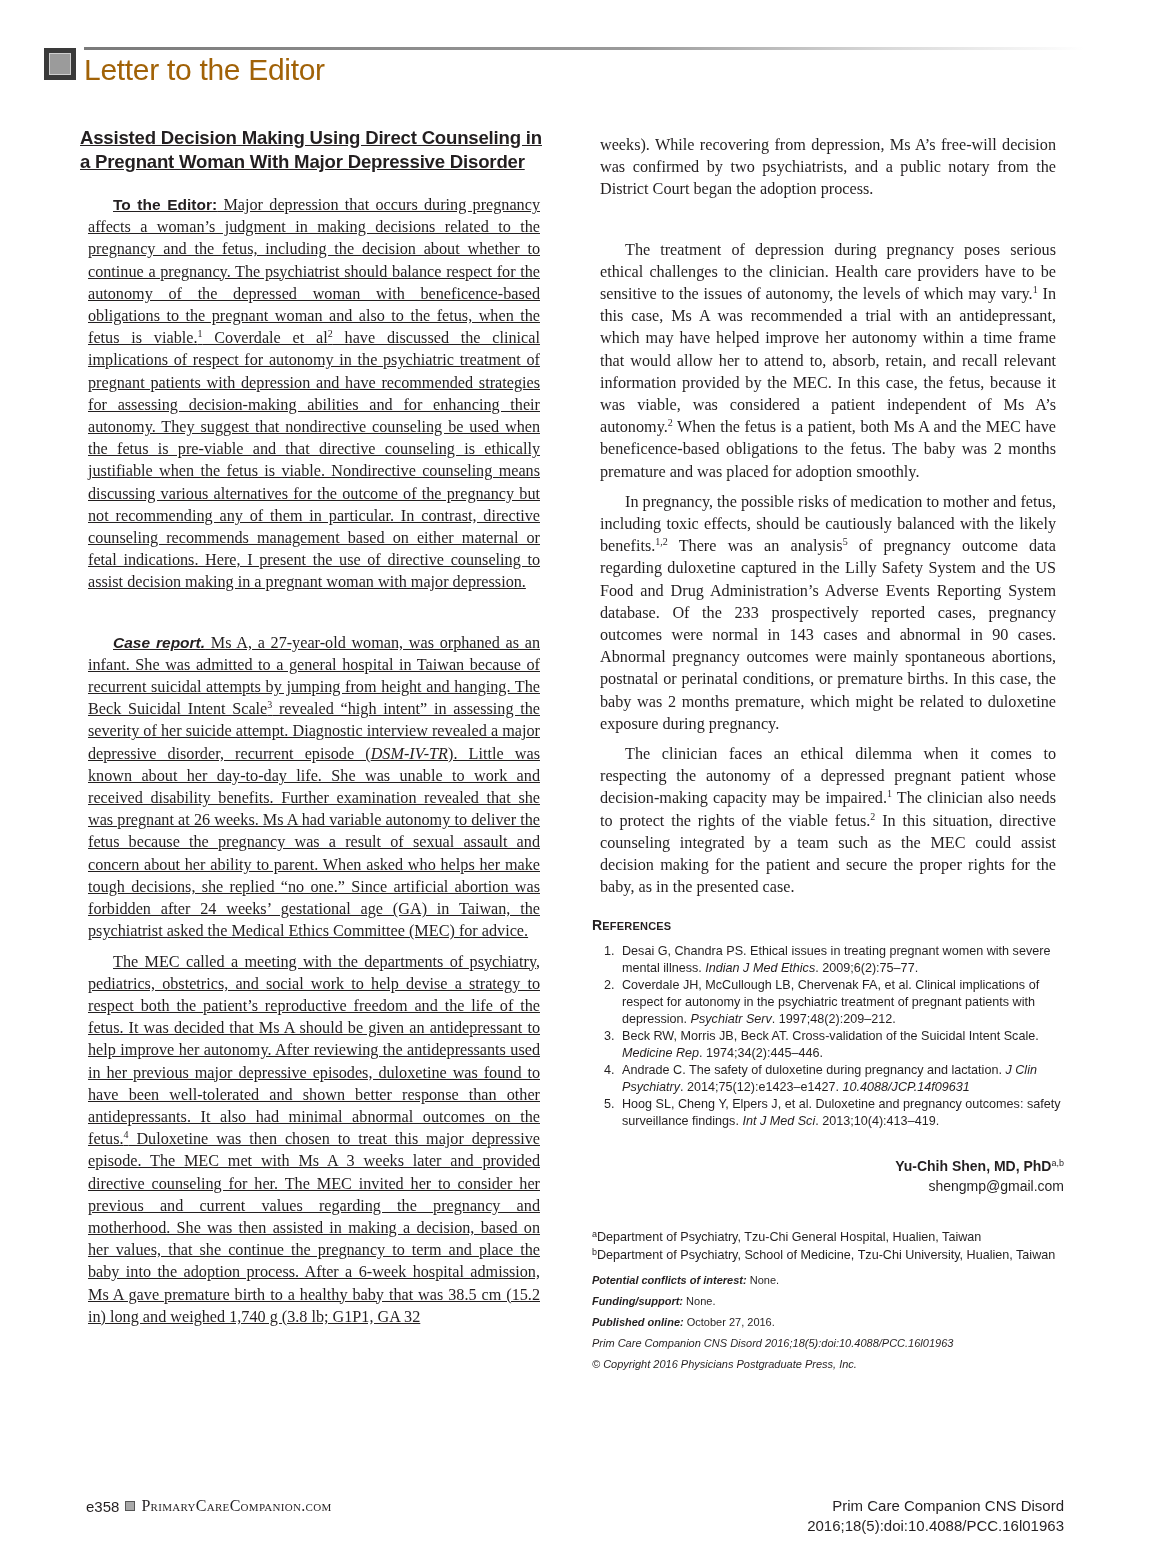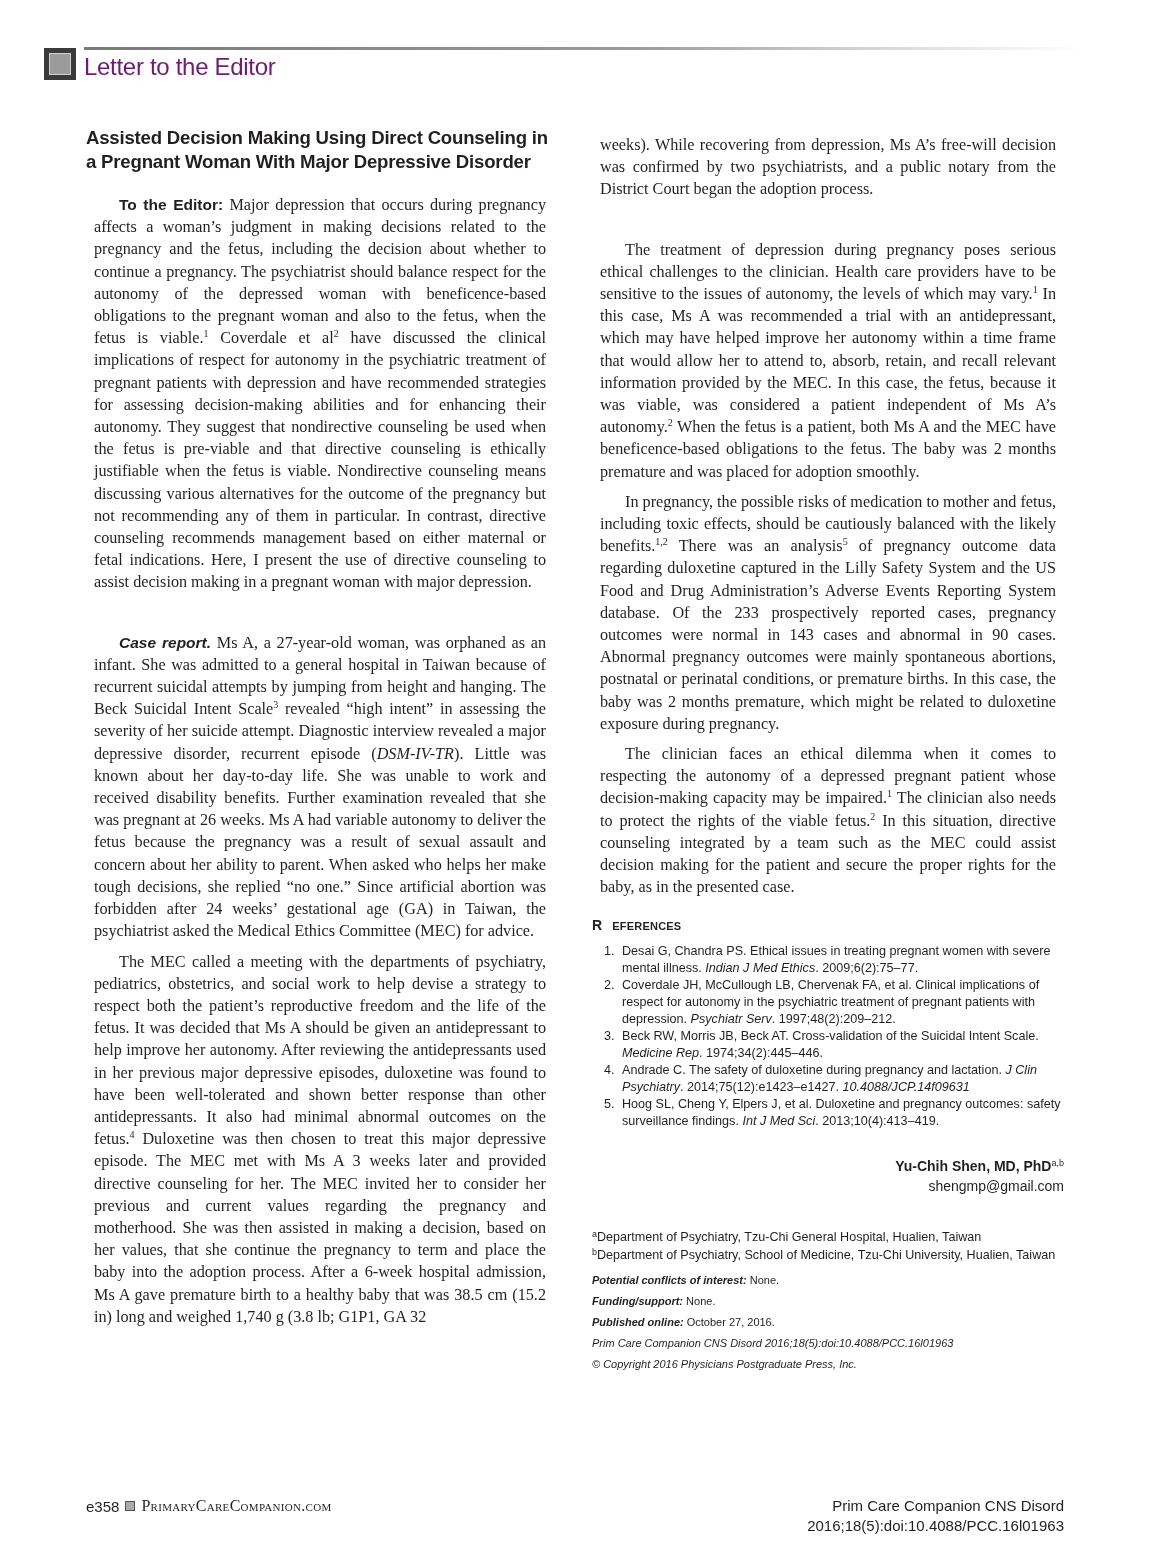--- a/index.html
+++ b/index.html
@@ -4,37 +4,37 @@
 <style>
   html, body { margin: 0; padding: 0; background: #ffffff; }
   body { width: 1170px; height: 1566px; position: relative; overflow: hidden; color: #231f20; }
   .serif { font-family: "Liberation Serif", "DejaVu Serif", serif; }
   .sans { font-family: "Liberation Sans", "DejaVu Sans", sans-serif; }
 
   
   .hdr-box { position: absolute; left: 44px; top: 48px; width: 32px; height: 32px; background: #3a3a3a; box-sizing: border-box; padding: 5px; }
   .hdr-box .inner { width: 100%; height: 100%; background: #9b9b9b; border: 1px solid #cfcfcf; box-sizing: border-box; }
   .hdr-rule { position: absolute; left: 84px; top: 47px; width: 1000px; height: 3px; background: linear-gradient(to right, #7a7a7a 0%, #9a9a9a 55%, #d8d8d8 80%, rgba(255,255,255,0) 100%); }
-  .hdr-title { position: absolute; left: 84px; top: 53px; font-size: 24px; letter-spacing: -0.3px; color: #701a75; }
+  .hdr-title { position: absolute; left: 84px; top: 53px; font-size: 30px; letter-spacing: -0.3px; color: #a16207; }
 
   
   .col { position: absolute; top: 126px; width: 468px; }
-  .col-left { left: 86px; }
+  .col-left { left: 80px; text-decoration: underline; }
   .col-right { left: 592px; width: 472px; }
 
   .art-title { font-size: 18.6px; font-weight: bold; line-height: 24px; margin: 0 0 20px 0; letter-spacing: -0.2px; }
   p.body { font-size: 16.2px; line-height: 22.2px; margin: 8px; text-align: justify; text-indent: 25px; }
   p.body.noindent { text-indent: 0; }
   .lead-in { font-family: "Liberation Sans", "DejaVu Sans", sans-serif; font-weight: bold; font-size: 15.5px; }
   .lead-in-i { font-family: "Liberation Sans", "DejaVu Sans", sans-serif; font-weight: bold; font-style: italic; font-size: 15.5px; }
   .gap { height: 22px; }
   sup { font-size: 10px; line-height: 0; vertical-align: 6px; }
 
   .refs-title { font-size: 14px; font-weight: bold; margin: 18px 0 10px 0; letter-spacing: 0.2px; }
-  .refs-title .small { font-size: 11px; margin-left: 10px; }
+  .refs-title .small { font-size: 11px; }
   ol.refs { margin: 0; padding: 0 0 0 26px; font-size: 12.6px; line-height: 17px; }
   ol.refs li { padding-left: 4px; margin-bottom: 0; }
   .i { font-style: italic; }
 
   .author { text-align: right; margin-top: 26px; font-size: 14px; line-height: 20px; }
   .author .name { font-weight: bold; }
   .author sup { font-size: 9px; vertical-align: 5px; }
 
   .affil { margin-top: 32px; font-size: 12.6px; line-height: 18px; }
   .affil sup { font-size: 9px; vertical-align: 4px; }

